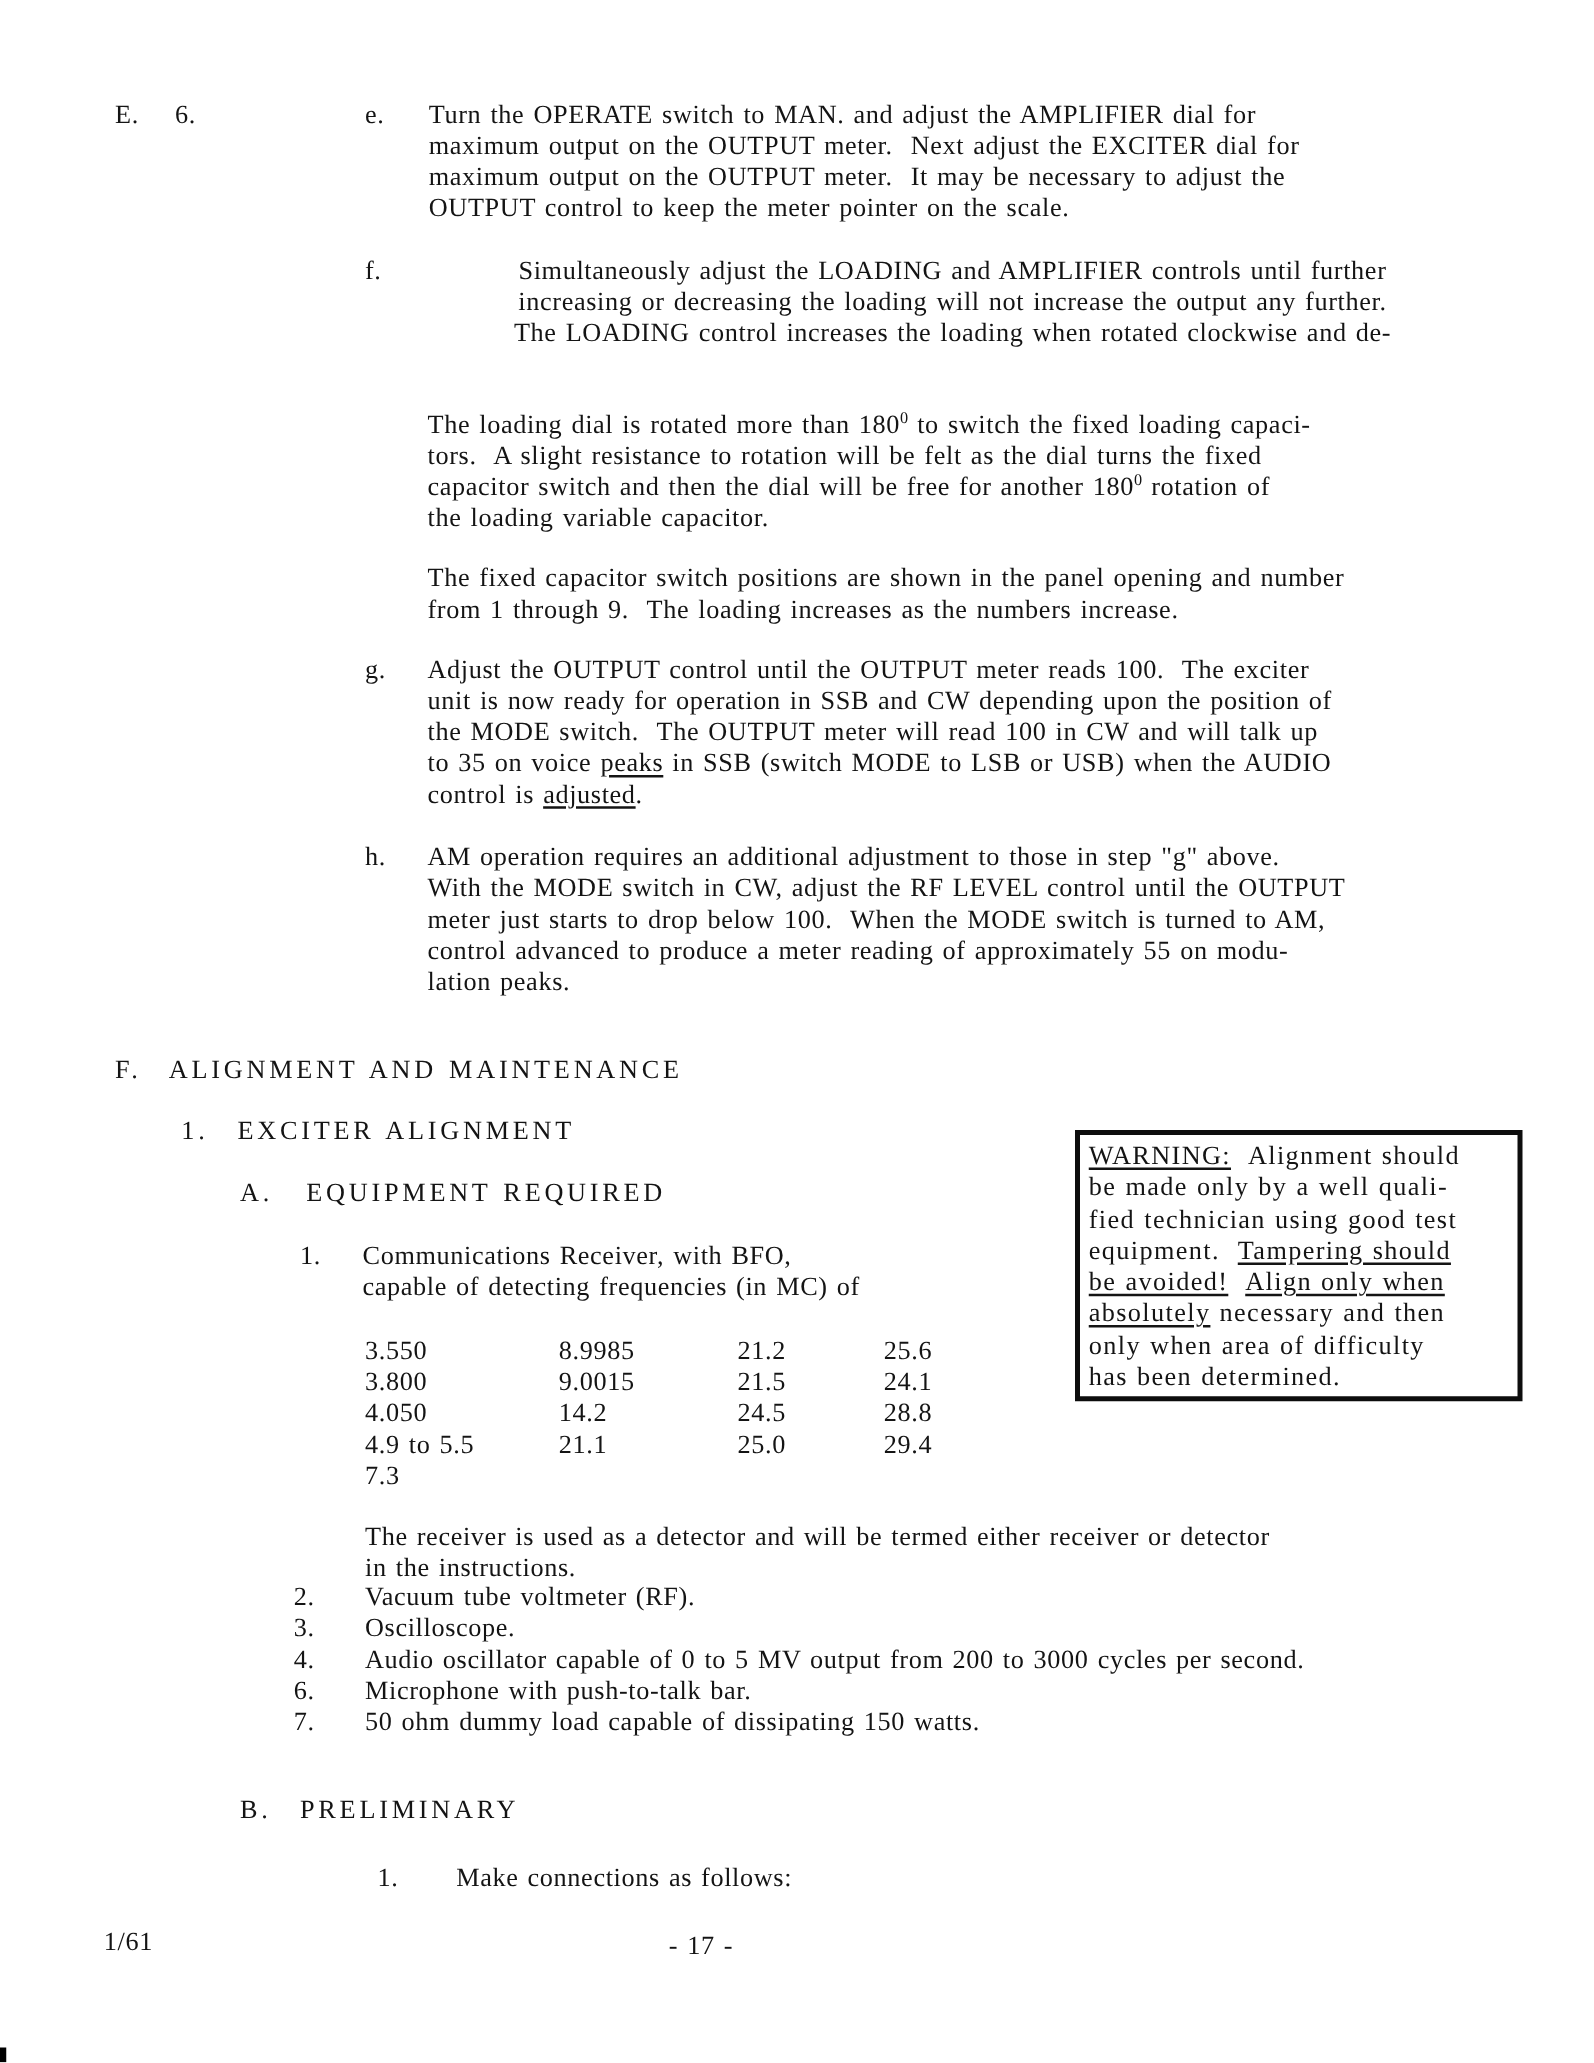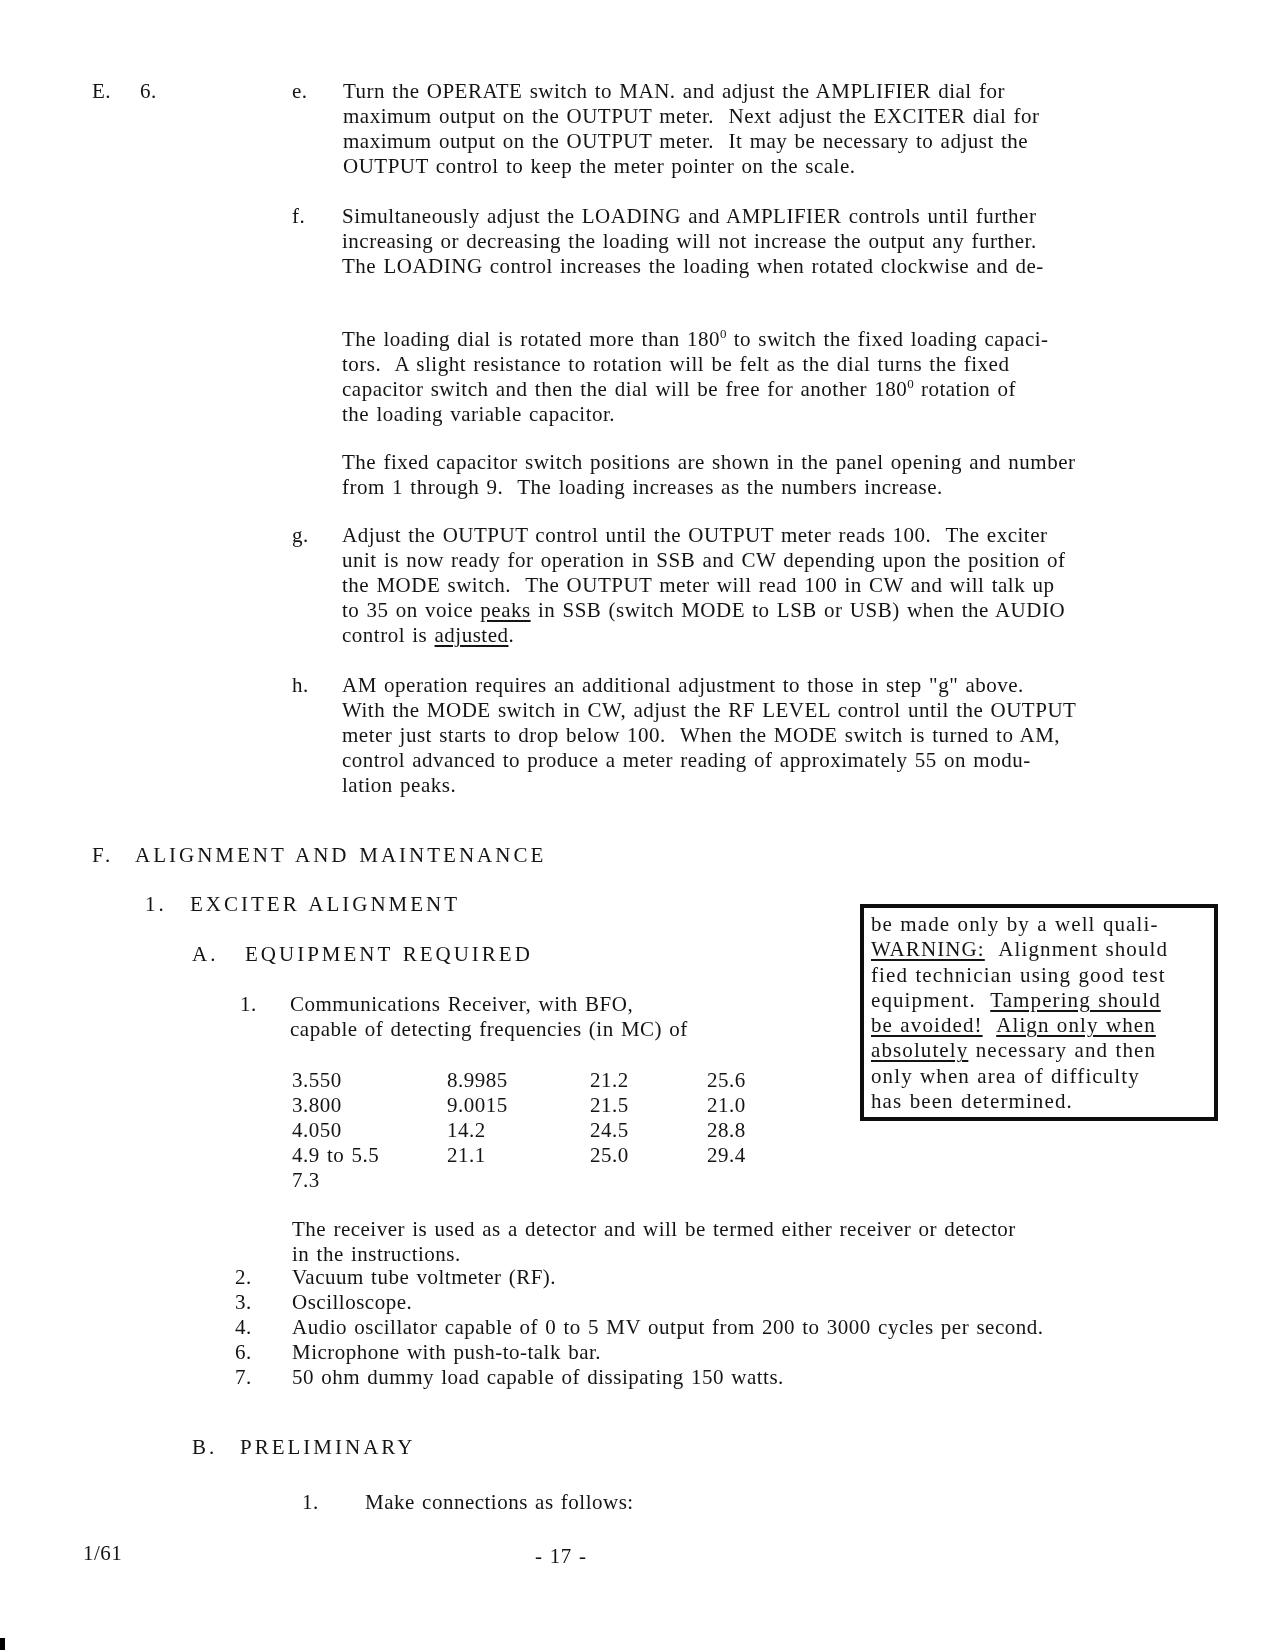--- a/index.html
+++ b/index.html
@@ -50,21 +50,21 @@
 
   <span class="abs steplabel" style="left:292px;top:79px;">e.</span>
   <div class="abs" style="left:330px;top:79px;width:840px;margin-left:13px;">
       <div class="ln"><span>Turn the OPERATE switch to MAN. and adjust the AMPLIFIER dial for</span></div>
       <div class="ln"><span>maximum output on the OUTPUT meter.  Next adjust the EXCITER dial for</span></div>
       <div class="ln"><span>maximum output on the OUTPUT meter.  It may be necessary to adjust the</span></div>
       <div class="ln"><span>OUTPUT control to keep the meter pointer on the scale.</span></div>
     </div>
 
   <span class="abs steplabel" style="left:292px;top:204px;">f.</span>
-  <div class="abs" style="left:342px;top:204px;width:840px;">
+  <div class="abs" style="left:342px;top:204px;width:840px;text-align:center;">
       <div class="ln"><span>Simultaneously adjust the LOADING and AMPLIFIER controls until further</span></div>
       <div class="ln"><span>increasing or decreasing the loading will not increase the output any further.</span></div>
       <div class="ln"><span>The LOADING control increases the loading when rotated clockwise and de-</span></div>
     </div>
 
   <div class="abs" style="left:342px;top:327px;width:840px;">
       <div class="ln"><span>The loading dial is rotated more than 180</span><span class="sup">0</span><span> to switch the fixed loading capaci-</span></div>
       <div class="ln"><span>tors.  A slight resistance to rotation will be felt as the dial turns the fixed</span></div>
       <div class="ln"><span>capacitor switch and then the dial will be free for another 180</span><span class="sup">0</span><span> rotation of</span></div>
       <div class="ln"><span>the loading variable capacitor.</span></div>
@@ -103,30 +103,30 @@
   <span class="abs heading" style="left:245px;top:942px;">EQUIPMENT REQUIRED</span>
 
   <span class="abs steplabel" style="left:240px;top:992px;">1.</span>
   <div class="abs" style="left:290px;top:992px;width:520px;">
       <div class="ln">Communications Receiver, with BFO,</div>
       <div class="ln">capable of detecting frequencies (in MC) of</div>
     </div>
 
   <div class="abs freqtable" style="left:292px;top:1068px;width:530px;">
       <div class="tr"><span class="td c0">3.550</span><span class="td c1">8.9985</span><span class="td c2">21.2</span><span class="td c3">25.6</span></div>
-      <div class="tr"><span class="td c0">3.800</span><span class="td c1">9.0015</span><span class="td c2">21.5</span><span class="td c3">21.0</span></div>
+      <div class="tr"><span class="td c0">3.800</span><span class="td c1">9.0015</span><span class="td c2">21.5</span><span class="td c3">24.1</span></div>
       <div class="tr"><span class="td c0">4.050</span><span class="td c1">14.2</span><span class="td c2">24.5</span><span class="td c3">28.8</span></div>
       <div class="tr"><span class="td c0">4.9 to 5.5</span><span class="td c1">21.1</span><span class="td c2">25.0</span><span class="td c3">29.4</span></div>
       <div class="tr"><span class="td c0">7.3</span><span class="td c1"></span><span class="td c2"></span><span class="td c3"></span></div>
     </div>
 
   <div class="warnbox">
     <div>
+        <div class="ln"><span class="u">WARNING:</span><span>  Alignment should</span></div>
         <div class="ln"><span>be made only by a well quali-</span></div>
-        <div class="ln"><span class="u">WARNING:</span><span>  Alignment should</span></div>
         <div class="ln"><span>fied technician using good test</span></div>
         <div class="ln"><span>equipment.  </span><span class="u">Tampering should</span></div>
         <div class="ln"><span class="u">be avoided!</span><span>  </span><span class="u">Align only when</span></div>
         <div class="ln"><span class="u">absolutely</span><span> necessary and then</span></div>
         <div class="ln"><span>only when area of difficulty</span></div>
         <div class="ln"><span>has been determined.</span></div>
       </div>
   </div>
 
   <div class="abs" style="left:292px;top:1217px;width:900px;">

